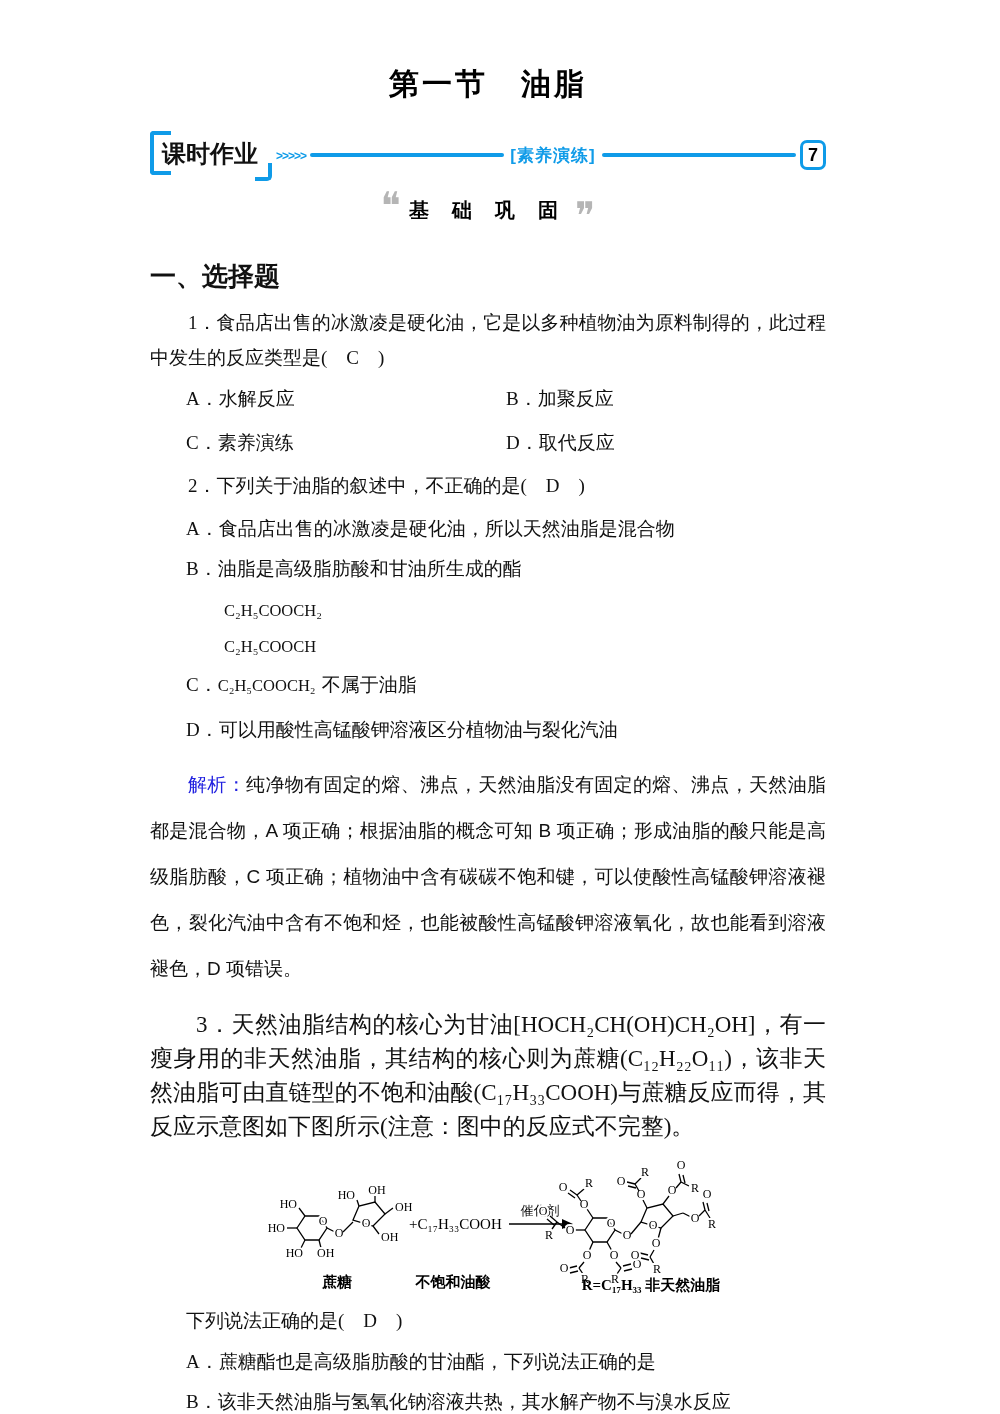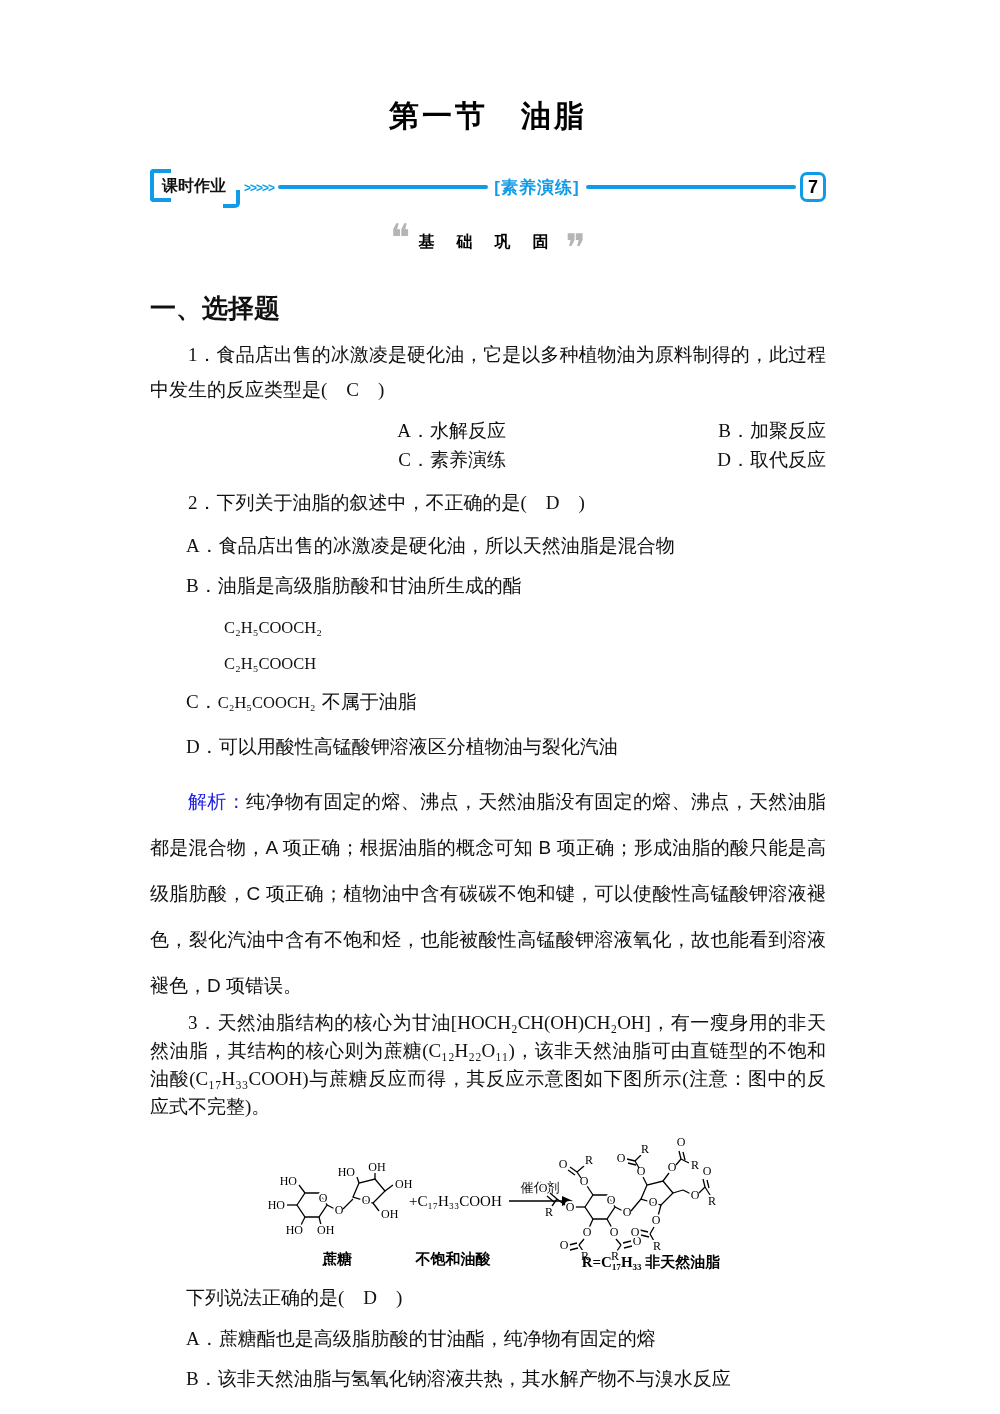--- a/index.html
+++ b/index.html
@@ -5,58 +5,58 @@
   :root{
     --accent:#0f9be8;
     --analysis-blue:#2121e0;
     --quote-gray:#b5b5b5;
     --serif:"Liberation Serif","DejaVu Serif",serif;
     --sans:"Liberation Sans","DejaVu Sans",sans-serif;
   }
   *{margin:0;padding:0;box-sizing:border-box;}
   html,body{background:#ffffff;}
   body{width:1000px;font-family:var(--serif);color:#111;}
-  .page{width:976px;height:1414px;padding:96px 150px 0 150px;overflow:hidden;position:relative;background:#fff;}
+  .page{width:976px;height:1414px;padding:64px 150px 0 150px;overflow:hidden;position:relative;background:#fff;}
 
   
   .title{text-align:center;font-family:var(--sans);font-weight:bold;font-size:30px;letter-spacing:3px;color:#000;}
 
   
   .header-bar{margin-top:28px;display:flex;align-items:center;height:44px;}
   .hw-wrap{position:relative;padding:7px 18px 9px 12px;flex:0 0 auto;}
   .hw-wrap::before{content:"";position:absolute;left:0;top:0;bottom:4px;width:17px;
     border:4px solid var(--accent);border-right:none;border-radius:4px 0 0 4px;}
   .hw-wrap::after{content:"";position:absolute;right:4px;bottom:-2px;width:13px;height:14px;
     border:4px solid var(--accent);border-left:none;border-top:none;border-radius:0 0 5px 0;}
-  .hw-label{font-family:var(--sans);font-weight:bold;font-size:16px;position:relative;z-index:1;}
+  .hw-label{font-family:var(--sans);font-weight:bold;font-size:24px;position:relative;z-index:1;}
   .arrows{color:var(--accent);font-family:var(--sans);font-weight:bold;font-size:12px;letter-spacing:-1px;margin:2px 4px 0 0;}
   .rule{flex:1 1 auto;height:4px;background:var(--accent);border-radius:2px;}
   .center-label{color:var(--accent);font-family:var(--sans);font-weight:bold;font-size:17px;margin:0 6px;letter-spacing:1px;}
   .pagenum-box{flex:0 0 auto;width:26px;height:30px;border:3px solid var(--accent);border-radius:7px;
     display:flex;align-items:center;justify-content:center;margin-left:4px;background:#fff;}
   .pagenum-box span{font-family:var(--sans);font-weight:bold;font-size:18px;color:#000;}
 
   
   .section-head{margin-top:14px;text-align:center;display:flex;align-items:center;justify-content:center;}
   .quote{color:var(--quote-gray);font-family:var(--sans);font-size:38px;line-height:1;}
   .quote.left{margin-right:8px;transform:translateY(-4px);}
   .quote.right{margin-left:8px;transform:translateY(6px);}
-  .section-title{font-weight:bold;font-size:16px;letter-spacing:9px;color:#000;}
+  .section-title{font-weight:bold;font-size:20px;letter-spacing:9px;color:#000;}
 
   
   .part-heading{margin-top:30px;font-size:26px;font-weight:bold;}
   .stem{margin-top:11px;font-size:19px;line-height:35px;text-indent:2em;text-align:justify;}
-  .opt-grid{margin-top:10px;padding-left:36px;display:grid;grid-template-columns:1fr 1fr;row-gap:1px;font-size:19px;line-height:28px;text-align:right;}
+  .opt-grid{margin-top:10px;padding-left:36px;display:grid;grid-template-columns:1fr 1fr;row-gap:16px;font-size:19px;line-height:28px;}
   .opt{margin-top:12px;padding-left:36px;font-size:19px;line-height:28px;}
   .formula-stack{margin-top:10px;padding-left:74px;font-size:16.5px;line-height:36px;}
   .opt-c-row{margin-top:2px;padding-left:36px;font-size:19px;line-height:36px;display:flex;align-items:baseline;}
   .opt-c-row .formula{font-size:16.5px;margin-right:6px;}
   .analysis{margin-top:18px;font-family:var(--sans);font-size:19px;line-height:46px;text-indent:2em;text-align:justify;}
   .analysis-label{color:var(--analysis-blue);}
-  .q3-stem{font-size:19px;line-height:28px;text-indent:2em;text-align:justify;}
+  .q3-stem{margin-top:16px;font-size:23px;line-height:34px;text-indent:2em;text-align:justify;}
   .prompt{margin-top:12px;padding-left:36px;font-size:19px;line-height:30px;}
 
   
   .diagram{margin:12px auto 0 auto;width:470px;}
   .diagram svg{display:block;}
   .diagram text{font-family:var(--serif);font-size:12px;fill:#000;paint-order:stroke;stroke:#fff;stroke-width:4px;}
   .diagram text.cn{font-size:15px;font-weight:bold;stroke-width:0;}
   .diagram text.fm{font-size:15px;stroke-width:0;}
   .diagram text.cat{font-size:13px;stroke-width:0;}
   .diagram line, .diagram polygon.ring{stroke:#000;stroke-width:1.3;fill:none;}
@@ -237,16 +237,16 @@
         <line x1="396" y1="108" x2="388" y2="106"></line>
         <text x="382" y="107" text-anchor="middle">O</text>
         <line x1="397" y1="105" x2="401" y2="112"></line>
         <text x="404" y="121" text-anchor="middle">R</text>
       </g>
       <text class="cn" x="398" y="134" text-anchor="middle">R=C₁₇H₃₃ 非天然油脂</text>
     </svg>
   </div>
 
   <p class="prompt">下列说法正确的是(　D　)</p>
-  <p class="opt">A．蔗糖酯也是高级脂肪酸的甘油酯，纯净物有固定的熔</p>
+  <p class="opt">A．蔗糖酯也是高级脂肪酸的甘油酯，下列说法正确的是</p>
   <p class="opt">B．该非天然油脂与氢氧化钠溶液共热，其水解产物不与溴水反应</p>
 
 </div>
 
 </body></html>

